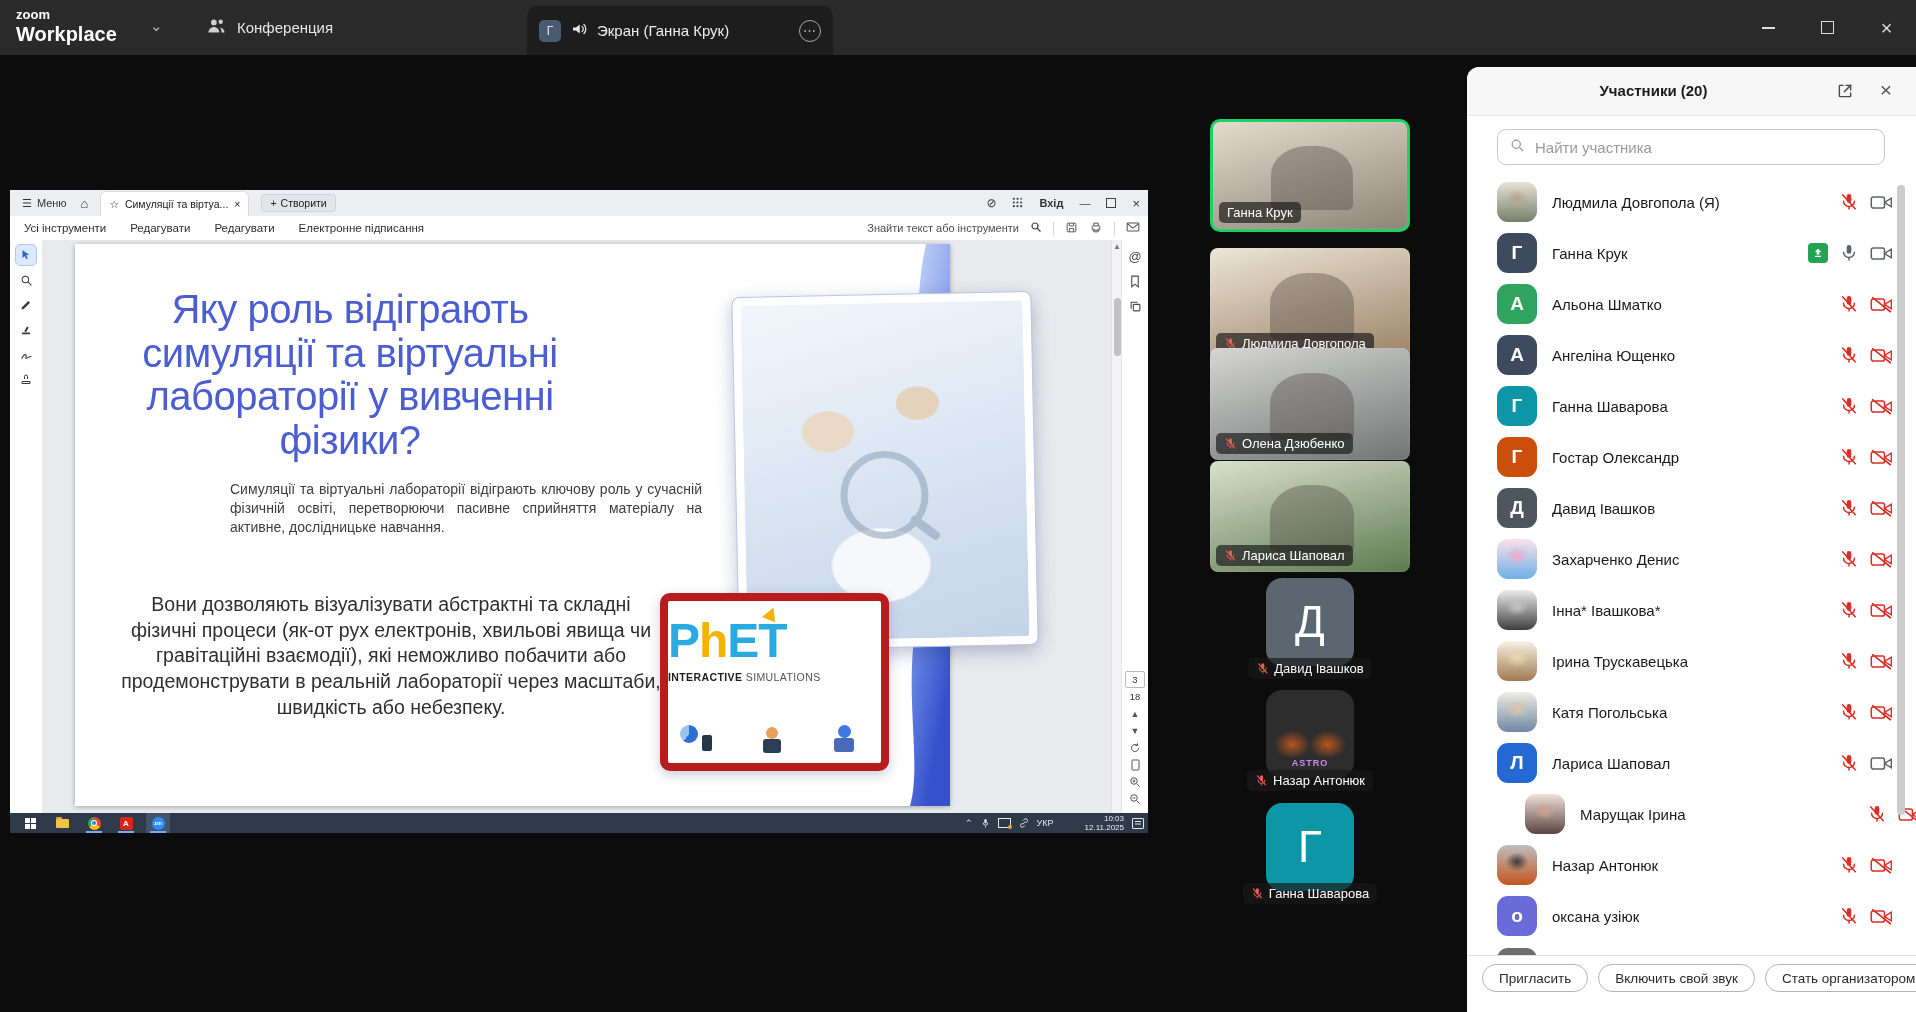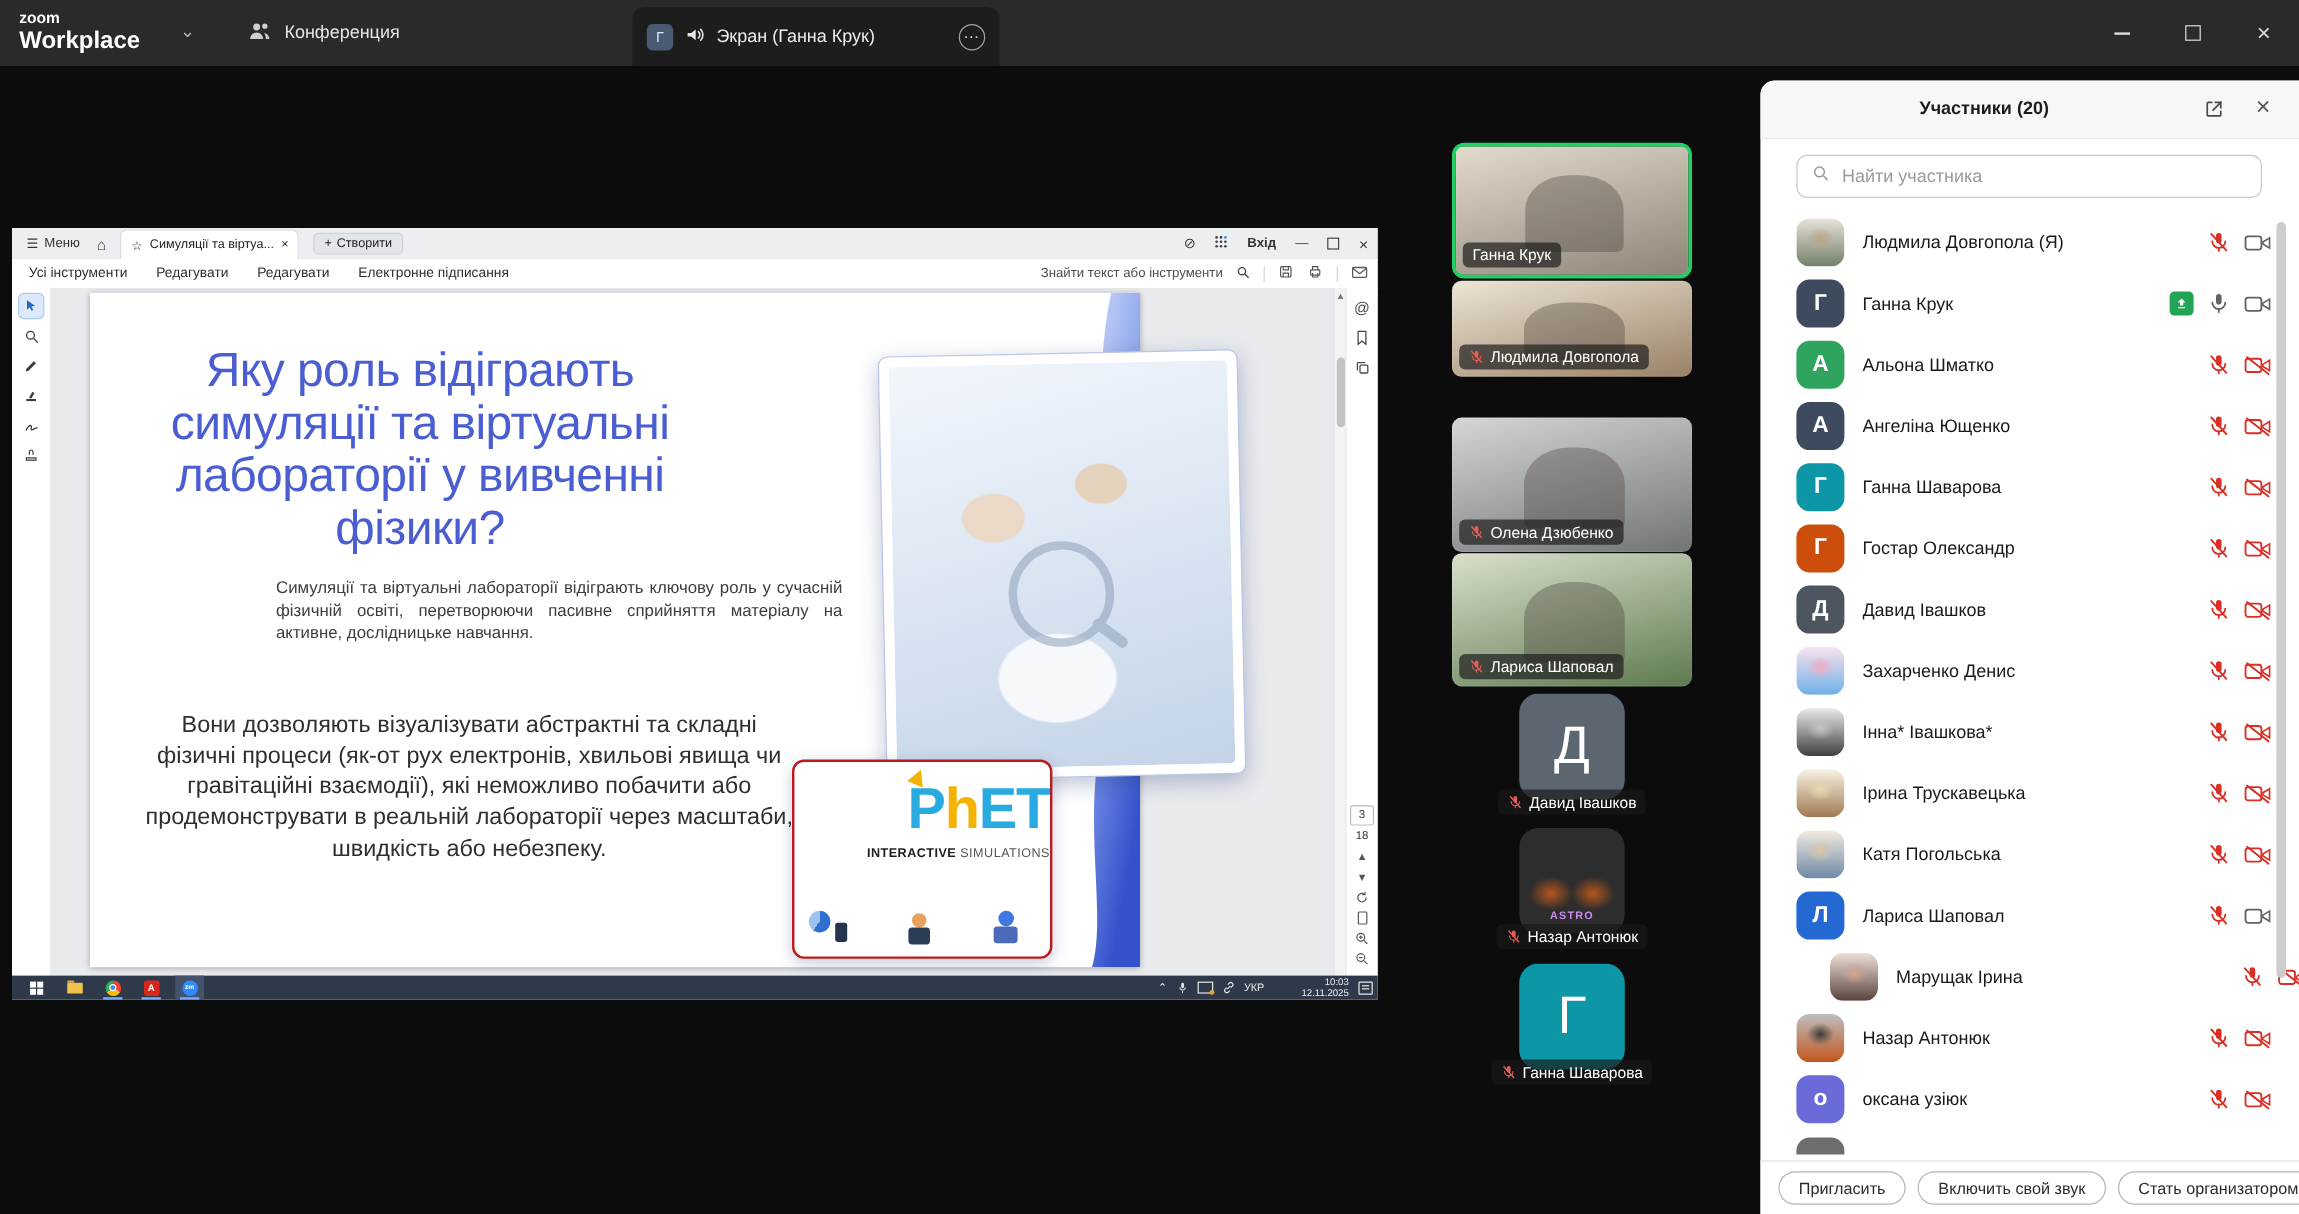--- a/index.html
+++ b/index.html
@@ -62,22 +62,22 @@
   .photo-card{position:absolute;left:693px;top:54px;width:300px;height:354px;background:#fff;
     border:1px solid #b9c6ea;border-radius:8px;box-shadow:0 6px 18px rgba(40,60,120,.3);
     transform:rotate(-1.2deg);padding:8px;box-sizing:border-box;}
   .photo-in{width:100%;height:100%;border-radius:4px;background:
     radial-gradient(90px 70px at 30% 38%,#e9d9c6 0 28%,transparent 30%),
     radial-gradient(80px 62px at 62% 30%,#e5d2bd 0 26%,transparent 28%),
     radial-gradient(120px 90px at 48% 78%,#f6f8fb 0 40%,transparent 42%),
     linear-gradient(165deg,#f2f6fb 0%,#dde7f3 45%,#c3d3e8 100%);position:relative;overflow:hidden;}
   .photo-glass{position:absolute;left:34%;top:44%;width:74px;height:74px;border:7px solid #8da0b8;border-radius:50%;opacity:.55;}
   .photo-glass:after{content:"";position:absolute;left:60px;top:66px;width:34px;height:9px;background:#8da0b8;transform:rotate(38deg);border-radius:4px;}
-  .phet-card{position:absolute;left:618px;top:353px;width:213px;height:162px;background:#fff;border:2px solid #b91c1c;
-    border-radius:10px;box-shadow:0 4px 12px rgba(40,60,120,.25);text-align:right;overflow:hidden;margin-top:40px;}
+  .phet-card{position:absolute;left:618px;top:353px;width:213px;height:162px;background:#fff;border:8px solid #b91c1c;
+    border-radius:10px;box-shadow:0 4px 12px rgba(40,60,120,.25);text-align:left;overflow:hidden;}
   .phet-word{margin-top:16px;font-size:48px;font-weight:700;line-height:1;letter-spacing:-1px;}
   .phet-b{color:#29abe2;} .phet-h{color:#f5b301;position:relative;}
   .phet-arrow{position:absolute;left:96px;top:6px;width:0;height:0;border-left:7px solid transparent;border-right:7px solid transparent;border-bottom:13px solid #f5b301;transform:rotate(22deg);}
   .phet-sub{margin-top:6px;font-size:10.5px;letter-spacing:.4px;color:#1d1d1d;}
   .phet-sub b{font-weight:700;} .phet-sub span{color:#555;}
   .doodles{position:absolute;left:0;right:0;bottom:6px;height:34px;}
   .dd{position:absolute;border-radius:50%;}
   
   .taskbar{position:absolute;left:0;bottom:0;width:100%;height:20px;background:#2e3949;display:flex;align-items:center;}
   .tb-ic{width:24px;height:20px;display:flex;align-items:center;justify-content:center;position:relative;flex:none;}
@@ -121,21 +121,21 @@
   .p-search input{border:none;outline:none;flex:1;font-size:15px;font-family:inherit;color:#222;}
   .p-search input::placeholder{color:#9a9a9a;}
   .prow{position:absolute;left:30px;width:396px;height:40px;display:flex;align-items:center;gap:0;}
   .pav{width:40px;height:40px;border-radius:11px;flex:none;display:flex;align-items:center;justify-content:center;
     color:#fff;font-size:19px;font-weight:600;overflow:hidden;}
   .pname{margin-left:15px;font-size:15px;color:#1a1a1a;flex:1;white-space:nowrap;overflow:hidden;}
   .picons{display:flex;align-items:center;gap:11px;flex:none;}
   .badge-share{width:20px;height:20px;background:#23a455;border-radius:4px;display:flex;align-items:center;justify-content:center;}
   .p-scroll{position:absolute;right:11px;top:118px;width:8px;height:630px;background:#cdcdcd;border-radius:4px;}
   .p-partial{position:absolute;left:30px;top:881px;width:40px;height:14px;background:#6e6e6e;border-radius:11px 11px 0 0;}
-  .p-foot{position:absolute;left:0;right:0;bottom:0;height:44px;border-top:1px solid #e2e2e2;background:#fff;
+  .p-foot{position:absolute;left:0;right:0;bottom:12px;height:44px;border-top:1px solid #e2e2e2;background:#fff;
     display:flex;align-items:center;gap:10px;padding-left:15px;overflow:hidden;margin-top:20px;}
   .p-btn{border:1px solid #b5b5b5;border-radius:15px;height:28px;padding:0 16px;font-size:13.5px;color:#2b2b2b;
     background:#fff;white-space:nowrap;display:flex;align-items:center;flex:none;font-family:inherit;}
 </style>
 </head>
 <body>
 
 <div class="topbar">
   <div class="brand">
     <div class="z">zoom</div>
@@ -431,21 +431,21 @@
   </div>
 </div>
 
 <div class="thumbs" id="thumbs">
     <div class="thumb video active" style="top: 0px; height: 113px; background: linear-gradient(165deg, rgb(227, 220, 205) 0%, rgb(141, 133, 120) 100%);">
       <div style="position:absolute;left:30%;top:22%;width:42%;height:60%;border-radius:45% 45% 8% 8%;background:rgba(70,60,55,.35);"></div>
       <div class="thumb-label">
         <span>Ганна Крук</span>
       </div>
     </div>
-    <div class="thumb video" style="top: 115px; height: 80px; background: linear-gradient(165deg, rgb(236, 229, 214) 0%, rgb(154, 129, 102) 100%);">
+    <div class="thumb video" style="top: 129px; height: 112px; background: linear-gradient(165deg, rgb(236, 229, 214) 0%, rgb(154, 129, 102) 100%);">
       <div style="position:absolute;left:30%;top:22%;width:42%;height:60%;border-radius:45% 45% 8% 8%;background:rgba(70,60,55,.35);"></div>
       <div class="thumb-label">
         <svg width="13" height="13" viewBox="0 0 24 24" style="flex:none">
           <rect x="9.2" y="2.5" width="5.6" height="10.5" rx="2.8" fill="#e85d55"></rect>
           <path d="M5.5 11a6.5 6.5 0 0 0 13 0" fill="none" stroke="#e85d55" stroke-width="1.8" stroke-linecap="round"></path>
           <line x1="12" y1="17.5" x2="12" y2="20.5" stroke="#e85d55" stroke-width="1.8" stroke-linecap="round"></line>
           <line x1="4.5" y1="3.5" x2="19.5" y2="20" stroke="#e85d55" stroke-width="2.2" stroke-linecap="round"></line>
         </svg>
         <span>Людмила Довгопола</span>
       </div>

